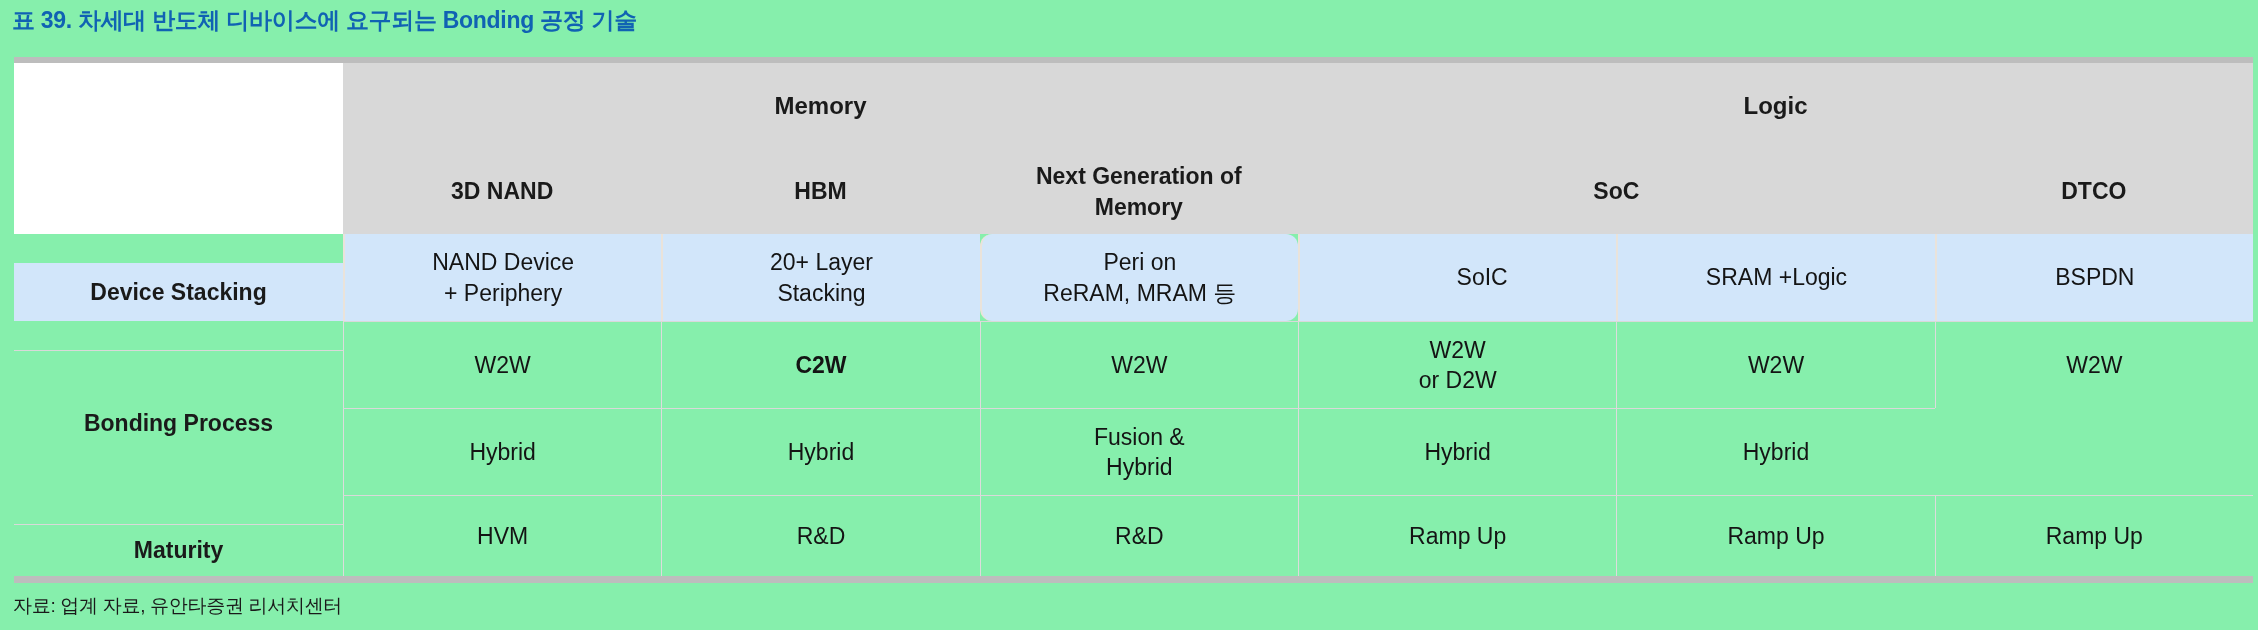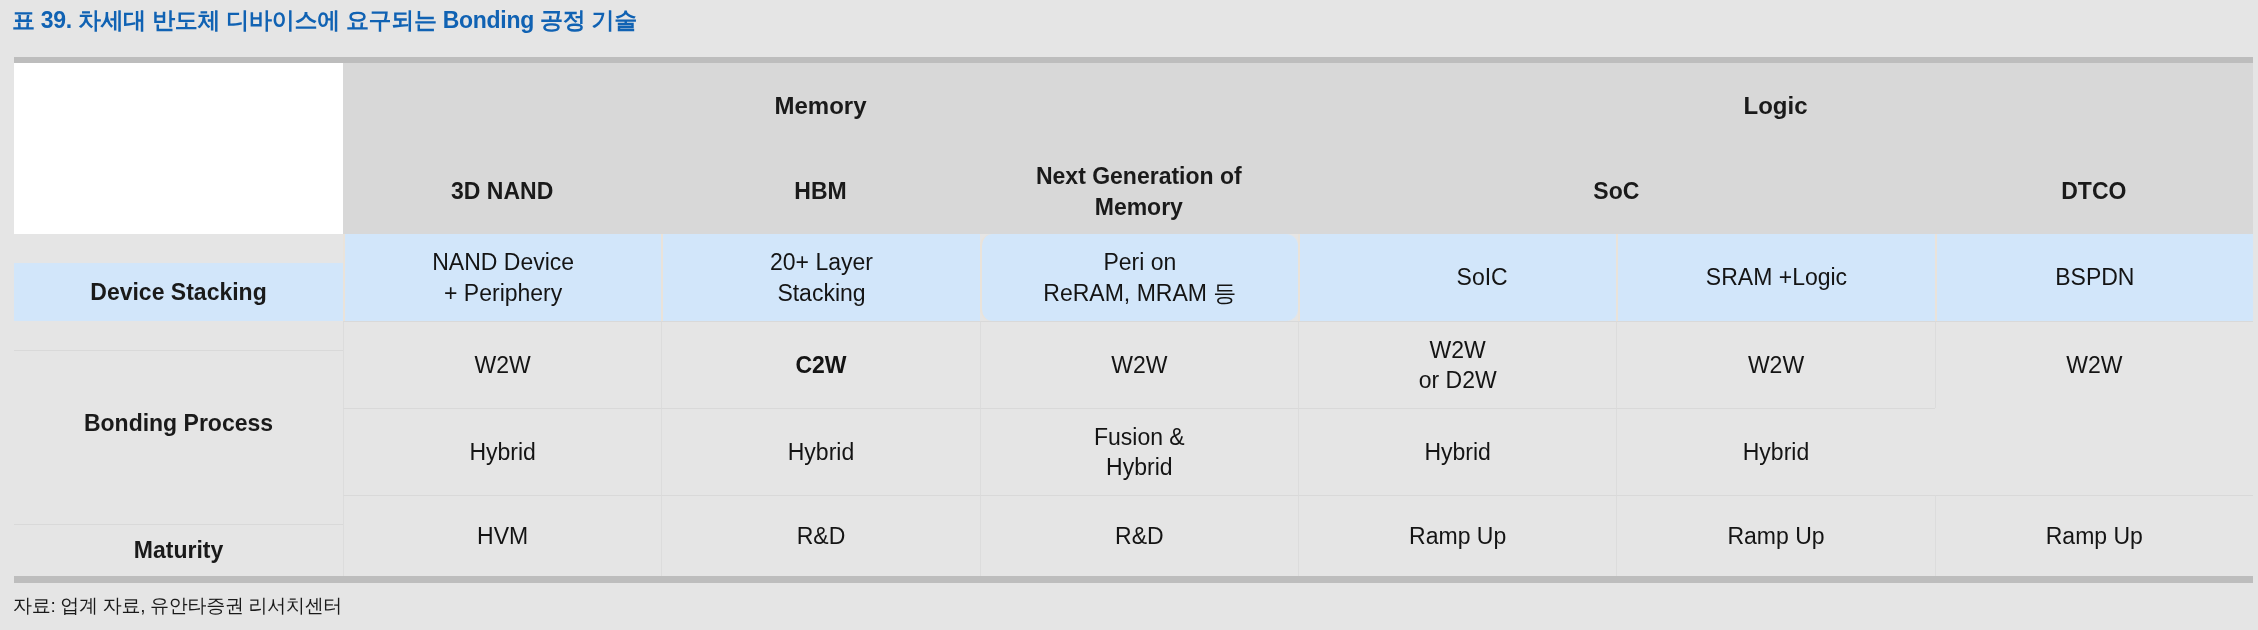--- a/index.html
+++ b/index.html
@@ -5,21 +5,21 @@
   html, body {
     margin: 0;
     padding: 0;
     background: #ffffff;
     font-family: "Liberation Sans", "DejaVu Sans", sans-serif;
   }
   .page {
     position: relative;
     width: 2258px;
     height: 630px;
-    background: #e5e5e5;
+    background: #86efac;
     overflow: hidden;
   }
   .doc-title {
     position: absolute;
     left: 12px;
     top: 5px;
     font-size: 23px;
     font-weight: bold;
     color: #1062b3;
     letter-spacing: -0.3px;

